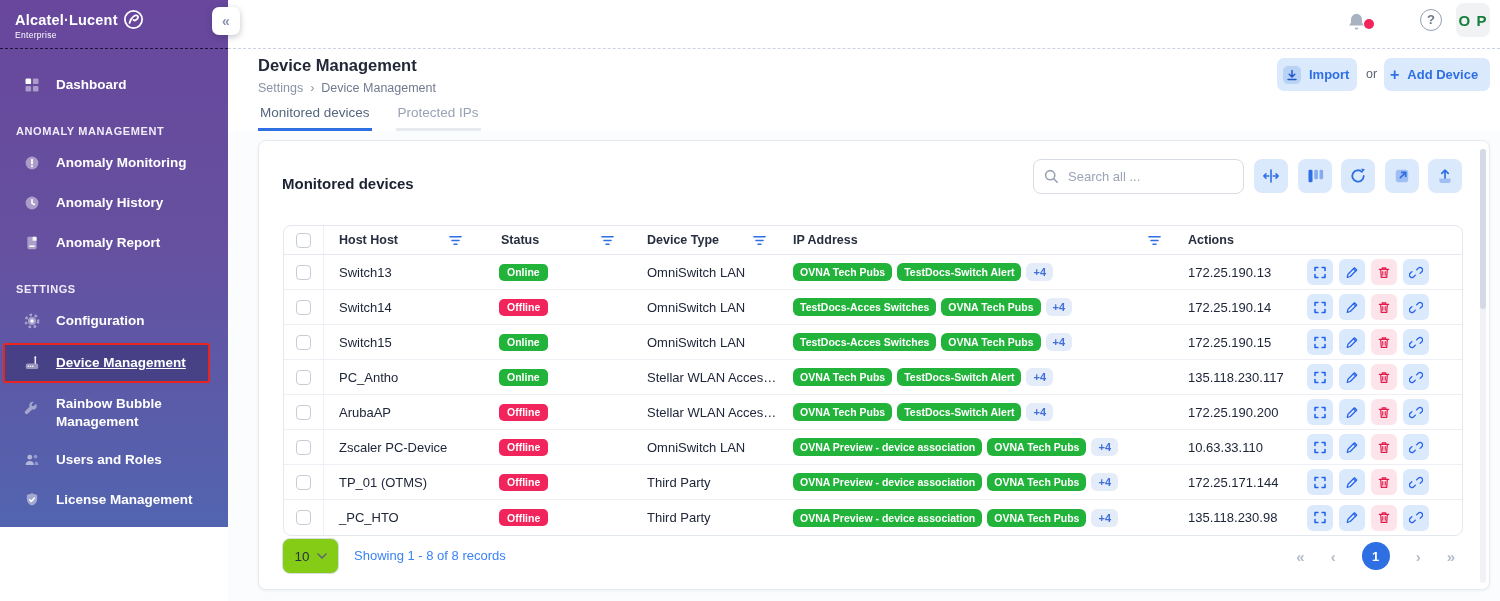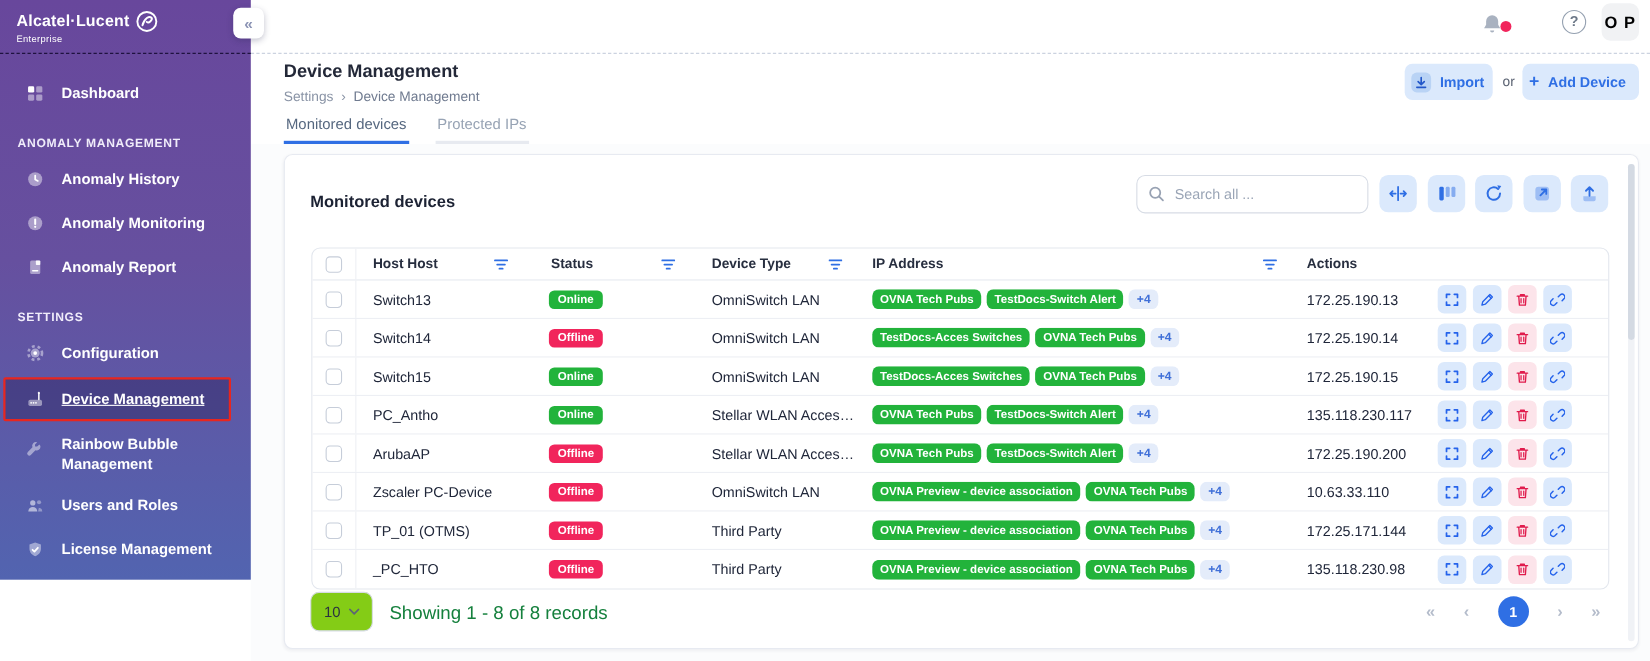--- a/index.html
+++ b/index.html
@@ -30,21 +30,21 @@
   .nav-item.two-line .nicon{margin-top:4px;}
 
   
   .topbar{position:absolute;left:228px;top:0;width:1272px;height:49px;background:#fff;
     border-bottom:1px dashed #ccd3e0;z-index:5;}
   .bell-wrap{position:absolute;left:1118px;top:11px;width:22px;height:22px;color:#a9b2c0;cursor:pointer;}
   .bell-dot{position:absolute;right:-6px;top:8px;width:10px;height:10px;border-radius:50%;background:#f1255c;}
   .help-btn{position:absolute;left:1192px;top:9px;width:22px;height:22px;border:1.6px solid #94a0b0;
     border-radius:50%;color:#6c7888;font-size:13px;font-weight:bold;text-align:center;line-height:19px;cursor:pointer;}
   .avatar{position:absolute;left:1228px;top:3px;width:34px;height:34px;background:#f1f2f4;border-radius:8px;
-    color:#000000;font-size:15px;font-weight:bold;display:flex;align-items:center;justify-content:center;
+    color:#15803d;font-size:15px;font-weight:bold;display:flex;align-items:center;justify-content:center;
     letter-spacing:1px;cursor:pointer;}
 
   
   .page-head{position:absolute;left:228px;top:50px;width:1272px;height:53px;background:#fff;}
   .page-title{position:absolute;left:30px;top:6px;font-size:16.5px;font-weight:bold;color:#232838;}
   .breadcrumb{position:absolute;left:30px;top:31px;font-size:12.5px;color:#8a94a6;display:flex;gap:7px;align-items:center;}
   .breadcrumb .crumb-current{color:#707b90;}
   .btn{display:flex;align-items:center;justify-content:flex-start;gap:8px;background:#dbe9fc;border:none;
     border-radius:7px;color:#2f6fe4;font-size:13px;font-weight:bold;cursor:pointer;font-family:inherit;}
   .btn-import{position:absolute;left:1049px;top:8px;width:80px;height:33px;}
@@ -99,21 +99,21 @@
   .act{width:26px;height:26px;border-radius:6px;border:none;background:#dbe9fc;color:#2563eb;
     display:flex;align-items:center;justify-content:center;cursor:pointer;}
   .act svg{width:15px;height:15px;}
   .act.trash{background:#fce4ea;color:#e01b4c;}
 
   
   .pagesize{position:absolute;left:23px;top:397px;width:57px;height:36px;border:1px solid #d6dbe4;
     border-radius:8px;display:flex;align-items:center;justify-content:center;gap:7px;font-size:13.5px;
     color:#2b3240;cursor:pointer;background:#84cc16;}
   .pagesize svg{width:10px;height:6px;color:#5d6575;}
-  .showing{position:absolute;left:95px;top:407px;font-size:17px;color:#15803d;}
+  .showing{position:absolute;left:95px;top:407px;font-size:13px;color:#3b82f6;}
   .pager{position:absolute;right:34px;top:397px;height:36px;display:flex;align-items:center;gap:26px;}
   .pg-glyph{font-size:15px;color:#b4bccb;font-weight:bold;cursor:pointer;user-select:none;}
   .pg-current{width:28px;height:28px;border-radius:50%;background:#2f6fe4;color:#fff;font-size:13px;
     font-weight:bold;display:flex;align-items:center;justify-content:center;cursor:pointer;}
   .vscroll{position:absolute;right:3px;top:8px;width:6px;height:434px;background:#f0f2f6;border-radius:3px;}
   .vthumb{position:absolute;left:0;top:0;width:6px;height:160px;background:#d4dae3;border-radius:3px;}
 </style>
 </head>
 <body>
 
@@ -247,32 +247,32 @@
               <use href="#i-grid"></use>
             </svg>
           </span>
         <span class="label">Dashboard</span>
       </div>
 
       <div class="nav-section">ANOMALY MANAGEMENT</div>
       <div class="nav-item">
         <span class="nicon">
             <svg width="18" height="18" style="color:rgba(255,255,255,.45)">
+              <use href="#i-alert"></use>
+            </svg>
+          </span>
+        <span class="label">Anomaly Monitoring</span>
+      </div>
+      <div class="nav-item">
+        <span class="nicon">
+            <svg width="18" height="18" style="color:rgba(255,255,255,.45)">
               <use href="#i-clock"></use>
             </svg>
           </span>
         <span class="label">Anomaly History</span>
-      </div>
-      <div class="nav-item">
-        <span class="nicon">
-            <svg width="18" height="18" style="color:rgba(255,255,255,.45)">
-              <use href="#i-alert"></use>
-            </svg>
-          </span>
-        <span class="label">Anomaly Monitoring</span>
       </div>
       <div class="nav-item">
         <span class="nicon">
             <svg width="18" height="18" style="color:rgba(255,255,255,.45)">
               <use href="#i-report"></use>
             </svg>
           </span>
         <span class="label">Anomaly Report</span>
       </div>
 

